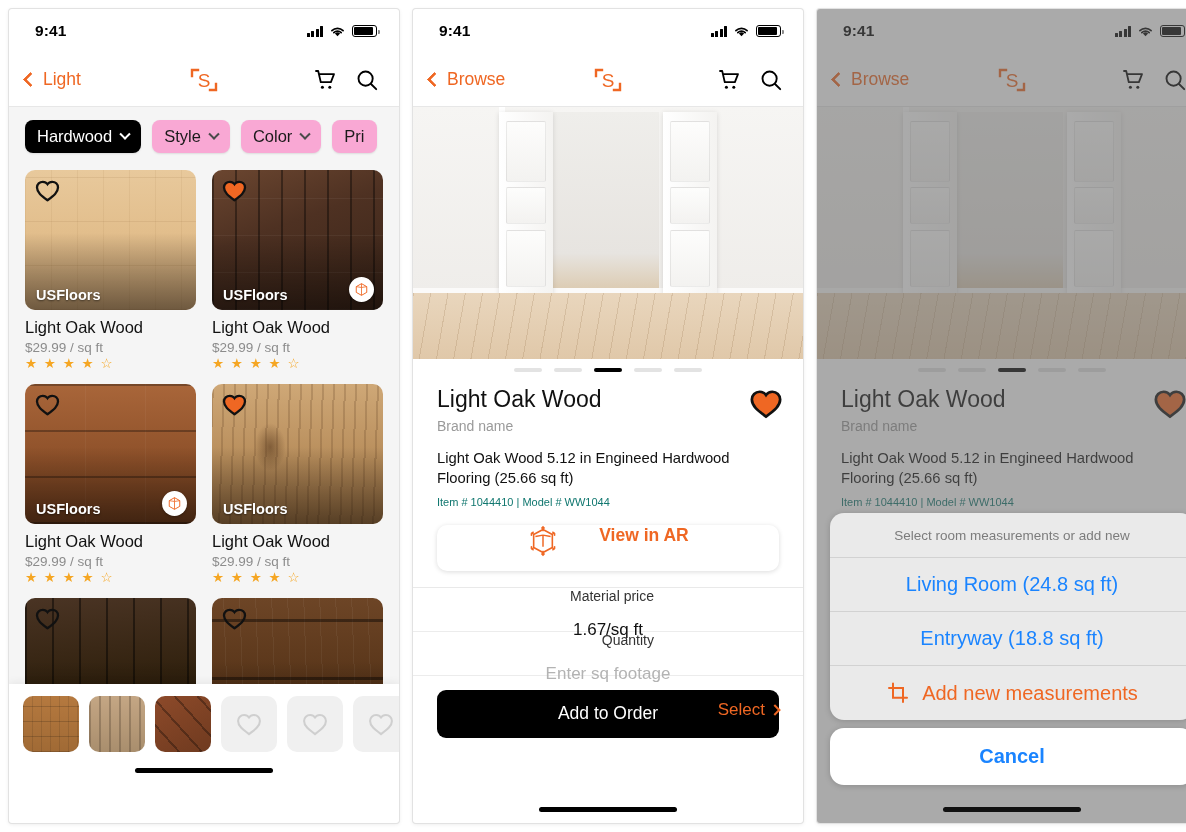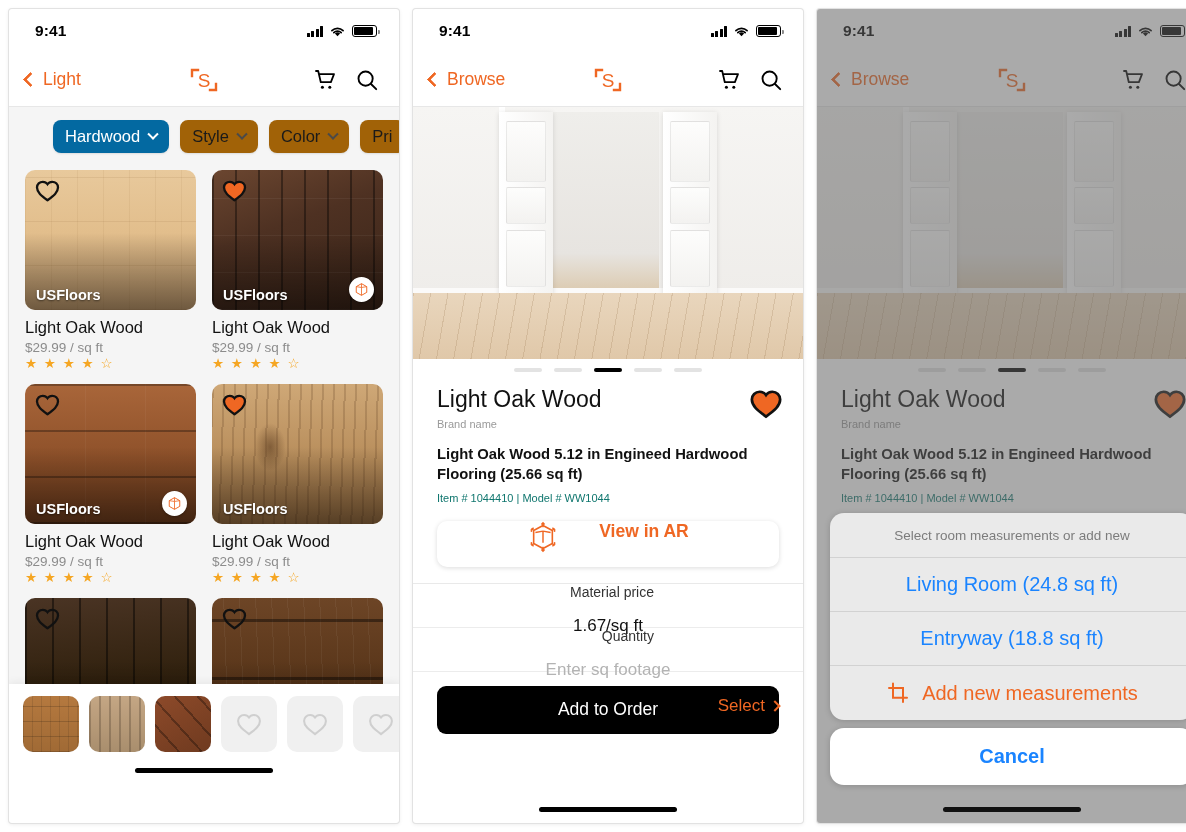--- a/index.html
+++ b/index.html
@@ -66,26 +66,26 @@
     width: 34px; height: 32px;
   }
   .nav-actions { margin-left: auto; display: flex; align-items: center; gap: 18px; }
 
   
   .filters {
     background: #f5f5f5; padding: 13px 0 13px 16px;
     display: flex; gap: 11px; overflow: hidden; white-space: nowrap;
   }
   .chip {
-    background: #a16207; border-radius: 8px; padding: 7px 12px;
+    background: #f9a8d4; border-radius: 8px; padding: 7px 12px;
     display: flex; align-items: center; gap: 9px;
     font-size: 16.5px; color: #1a1a1a; cursor: pointer;
     box-shadow: 0 1px 2px rgba(0,0,0,.10); flex: 0 0 auto;
   }
-  .chip.active { background: #0369a1; color: #fff; margin-left: 28px; }
+  .chip.active { background: #000000; color: #fff; }
   .chev-d { width: 8px; height: 8px; border-right: 2px solid #4a4a4a; border-bottom: 2px solid #4a4a4a; transform: rotate(45deg) translate(-2px,-2px); }
   .chip.active .chev-d { border-color: #fff; }
 
   
   .grid-wrap { background: #f5f5f5; height: 618px; overflow: hidden; position: relative; }
   .grid { display: grid; grid-template-columns: 1fr 1fr; gap: 12px 16px; padding: 4px 16px 0 16px; }
   .card { position: relative; }
   .thumb {
     position: relative; width: 100%; height: 140px; border-radius: 10px; overflow: hidden;
   }
@@ -126,23 +126,23 @@
     width:138px; height:5px; border-radius:3px; background:#000;
   }
 
   
   .hero { position:relative; height: 252px; overflow:hidden; background:#f3f1ee; }
   .dots { display:flex; justify-content:center; gap:12px; padding: 9px 0 4px; background:#fff; }
   .dots i { display:block; width:28px; height:4px; border-radius:2px; background:#e3e3e3; cursor:pointer; }
   .dots i.on { background:#000; }
   .pdp-head { padding: 10px 20px 0 24px; display:flex; align-items:flex-start; }
   .pdp-title { font-size: 23px; color:#111; }
-  .pdp-brand { font-size: 11px; color:#9a9a9a; margin-top: 5px; }
+  .pdp-brand { font-size: 14px; color:#9a9a9a; margin-top: 5px; }
   .heart-big { margin-left:auto; margin-top:2px; cursor:pointer; }
-  .pdp-desc { padding: 14px 24px 0 24px; font-size: 14.8px; font-weight:bold; color:#111; line-height:1.37; }
+  .pdp-desc { padding: 14px 24px 0 24px; font-size: 14.8px; font-weight:normal; color:#111; line-height:1.37; }
   .pdp-meta { padding: 7px 24px 0 24px; font-size: 11px; color:#0f766e; }
 
   .ar-btn {
     margin: 17px 24px 0 24px; height: 46px; background:#fff; border-radius:10px;
     display:flex; align-items:flex-start; justify-content:center; gap:40px;
     box-shadow: 0 1px 5px rgba(0,0,0,.14); cursor:pointer;
   }
   .ar-btn-label { color:#EF6723; font-size:17.5px; font-weight:bold; }
   .ar-sect { padding-bottom: 16px; border-bottom: 1px solid #e9e9e9; }
 

